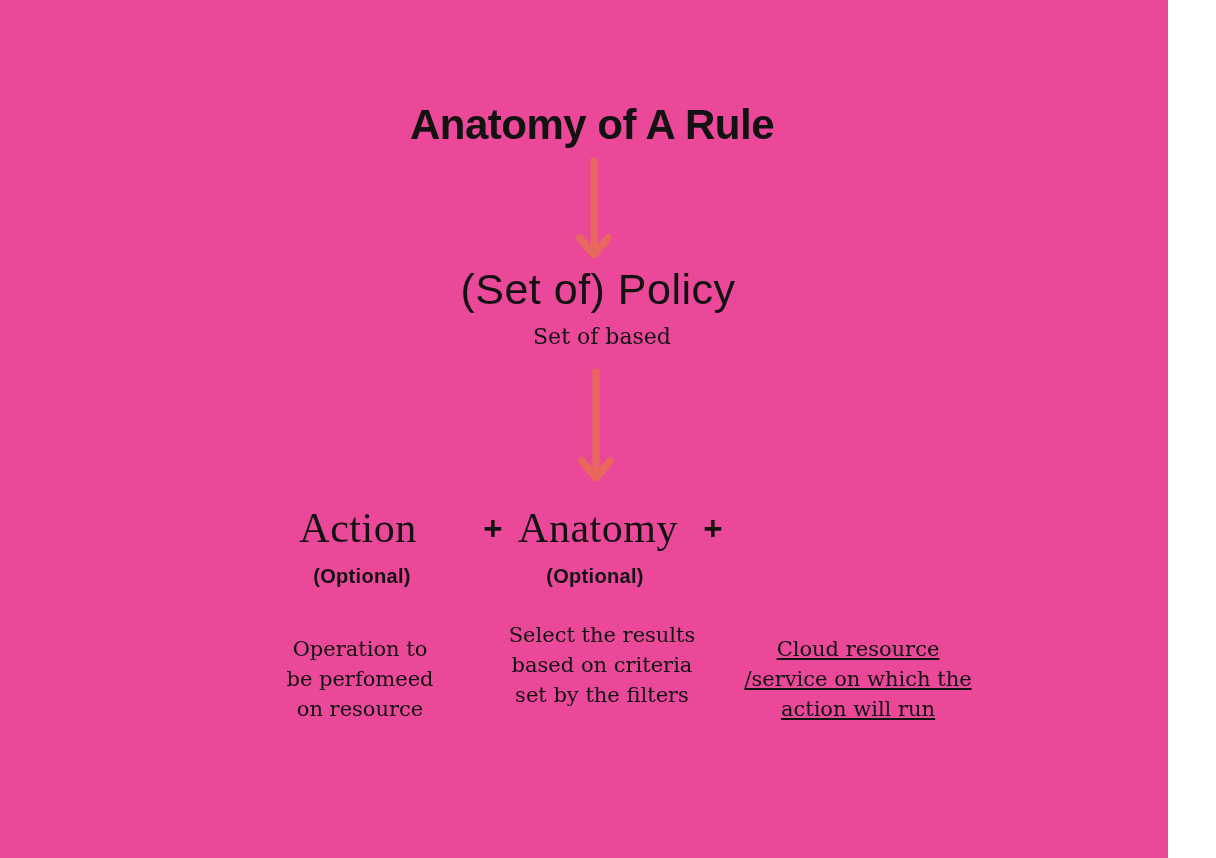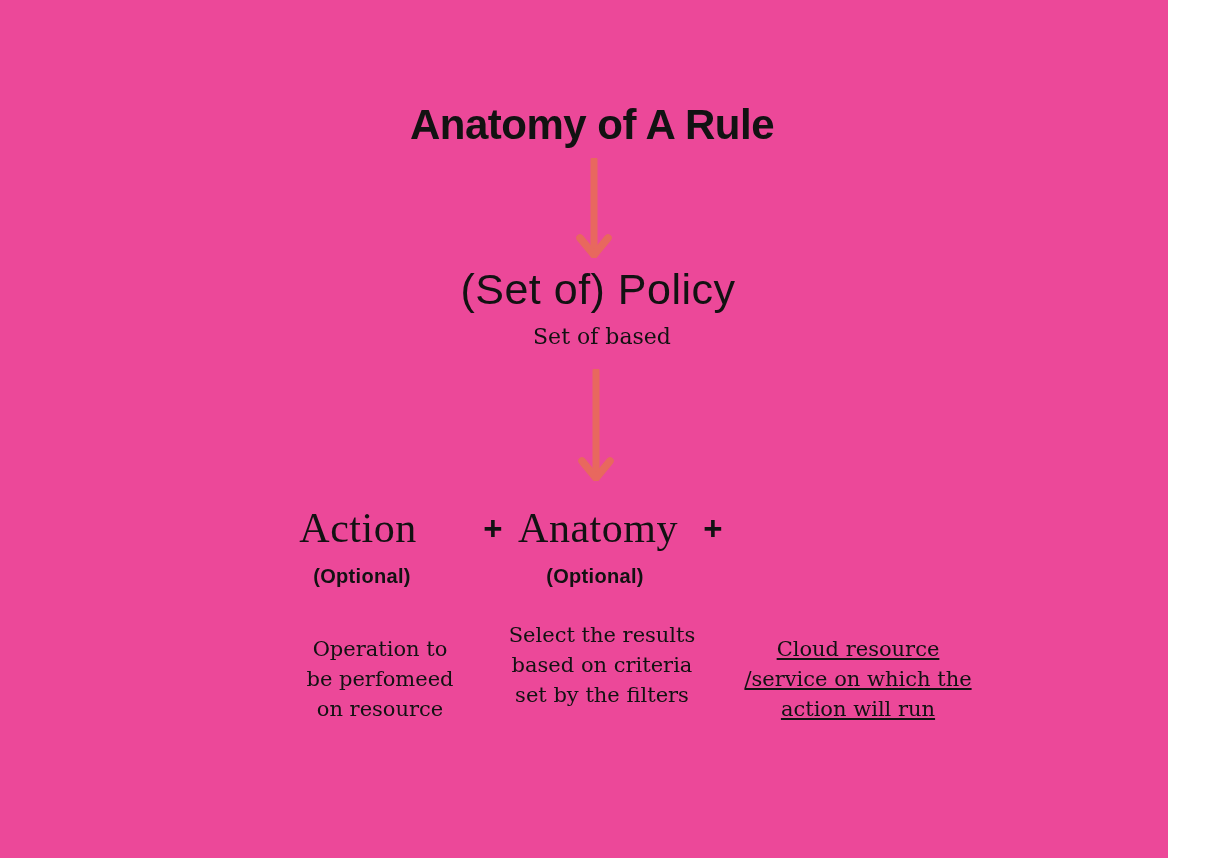--- a/index.html
+++ b/index.html
@@ -58,21 +58,21 @@
   }
   .pos-opt1 { left: 362px; top: 566px; }
   .pos-opt2 { left: 595px; top: 566px; }
   .desc {
     font-family: "DejaVu Serif", serif;
     font-size: 21px;
     line-height: 30px;
     text-align: center;
     white-space: pre-line;
   }
-  .pos-desc1 { left: 380px; top: 634px; }
+  .pos-desc1 { left: 360px; top: 634px; }
   .pos-desc2 { left: 602px; top: 620px; }
   .pos-desc3 { left: 858px; top: 634px; text-decoration: underline; }
   .arrow { position: absolute; }
   .pos-arrow1 { left: 574px; top: 158px; }
   .pos-arrow2 { left: 576px; top: 369px; }
 </style>
 </head>
 <body>
 
 <div class="canvas">

